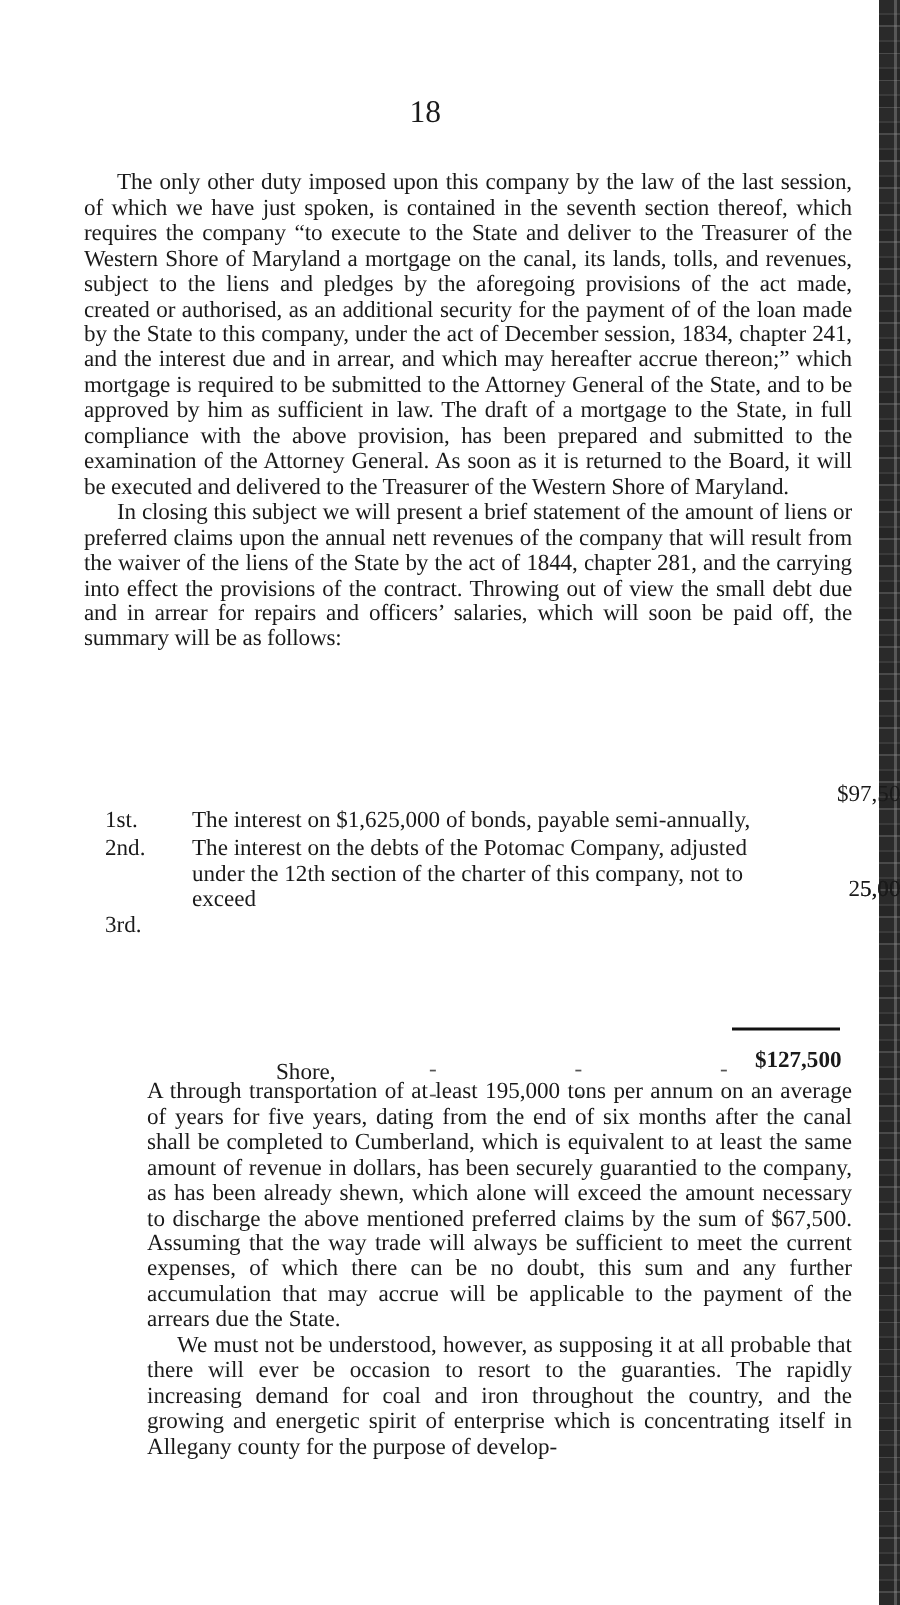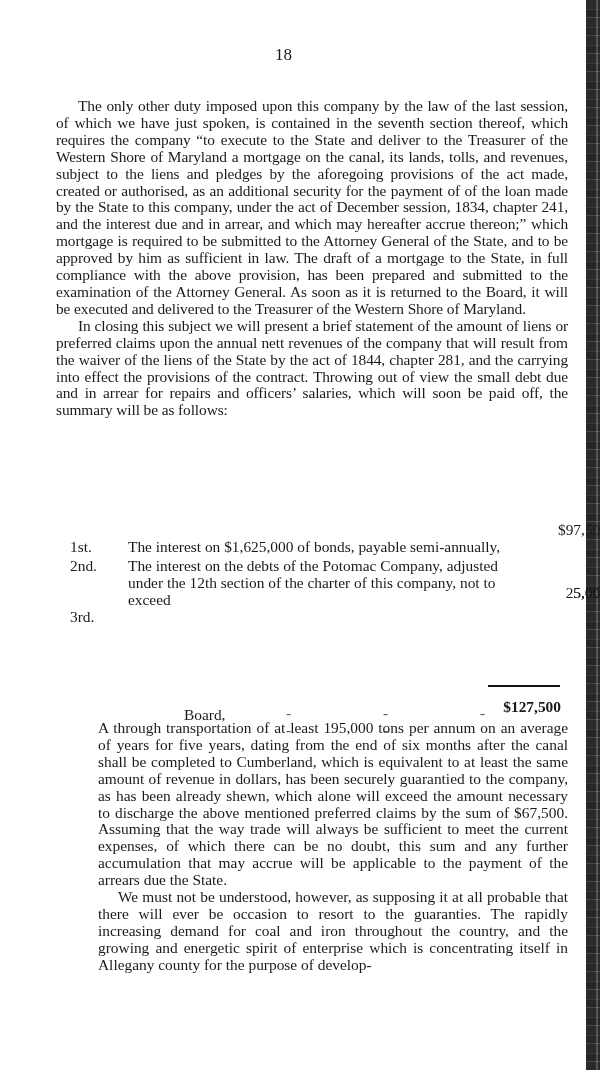--- a/index.html
+++ b/index.html
@@ -6,22 +6,22 @@
   body {
     width: 600px; height: 1070px; background: #ffffff; position: relative; overflow: hidden;
     font-family: "Liberation Serif", "DejaVu Serif", serif; color: #1a1a1a;
   }
   .scan-edge {
     position: absolute; top: 0; right: 0; width: 14px; height: 1070px;
     background: repeating-linear-gradient(180deg, #2a2a2a 0 9px, #3a3a3a 9px 10px, #262626 10px 17px, #4a4a4a 17px 18px);
   }
   .scan-edge-inner { position: absolute; top: 0; right: 2px; width: 2px; height: 1070px; background: #999; opacity: .4; }
   .page { position: absolute; left: 56px; top: 0; width: 512px; }
-  .page-number { position: absolute; top: 45px; left: 0; width: 455px; text-align: center; font-size: 17px; }
-  .body-text { position: absolute; top: 98px; left: 0; width: 512px; font-size: 15.4px; line-height: 16.9px; text-align: justify; letter-spacing: -0.1px; }
+  .page-number { position: absolute; top: 62px; left: 0; width: 455px; text-align: center; font-size: 21px; }
+  .body-text { position: absolute; top: 114px; left: 0; width: 512px; font-size: 15.4px; line-height: 16.9px; text-align: justify; letter-spacing: -0.1px; }
   .para { margin: 0; text-indent: 22px; }
   .summary { position: absolute; top: 538px; left: 0; width: 512px; font-size: 15.4px; line-height: 17px; }
   .item { position: relative; padding-left: 72px; width: 388px; }
   .item .num { position: absolute; left: 14px; top: 0; }
   .item .amt { position: absolute; right: -92px; bottom: 0; text-align: right; }
   .item1 { margin-bottom: 2px; }
   .item1 .amt { bottom: 17px; }
   .item2 .amt { bottom: 7px; }
   .item3 .amt { bottom: 7px; }
   .rule { position: absolute; left: 432px; width: 72px; height: 1.5px; background: #111; top: 147px; }
@@ -59,21 +59,21 @@
       <span class="num">2nd.</span>
       <span>The interest on the debts of the Potomac Company, adjusted under the 12th section of the charter of this company, not to exceed</span>
       <span class="amt">5,000</span>
     </div>
     <div class="item item3">
       <span class="num">3rd.</span>
       <span class="amt">25,000</span>
     </div>
     <div class="rule"></div>
     <div class="total-row">
-      <span class="total-label">Board,</span>
+      <span class="total-label">Shore,</span>
       <span class="total-dots">- - - - -</span>
       <span class="total-amt">$127,500</span>
     </div>
   </div>
 
   <div class="body-text2">
     <p class="para first">A through transportation of at least 195,000 tons per annum on an average of years for five years, dating from the end of six months after the canal shall be completed to Cumberland, which is equivalent to at least the same amount of revenue in dollars, has been securely guarantied to the company, as has been already shewn, which alone will exceed the amount necessary to discharge the above mentioned preferred claims by the sum of $67,500. Assuming that the way trade will always be sufficient to meet the current expenses, of which there can be no doubt, this sum and any further accumulation that may accrue will be applicable to the payment of the arrears due the State.</p>
     <p class="para indent">We must not be understood, however, as supposing it at all probable that there will ever be occasion to resort to the guaranties. The rapidly increasing demand for coal and iron throughout the country, and the growing and energetic spirit of enterprise which is concentrating itself in Allegany county for the purpose of develop-</p>
   </div>
 </div>

